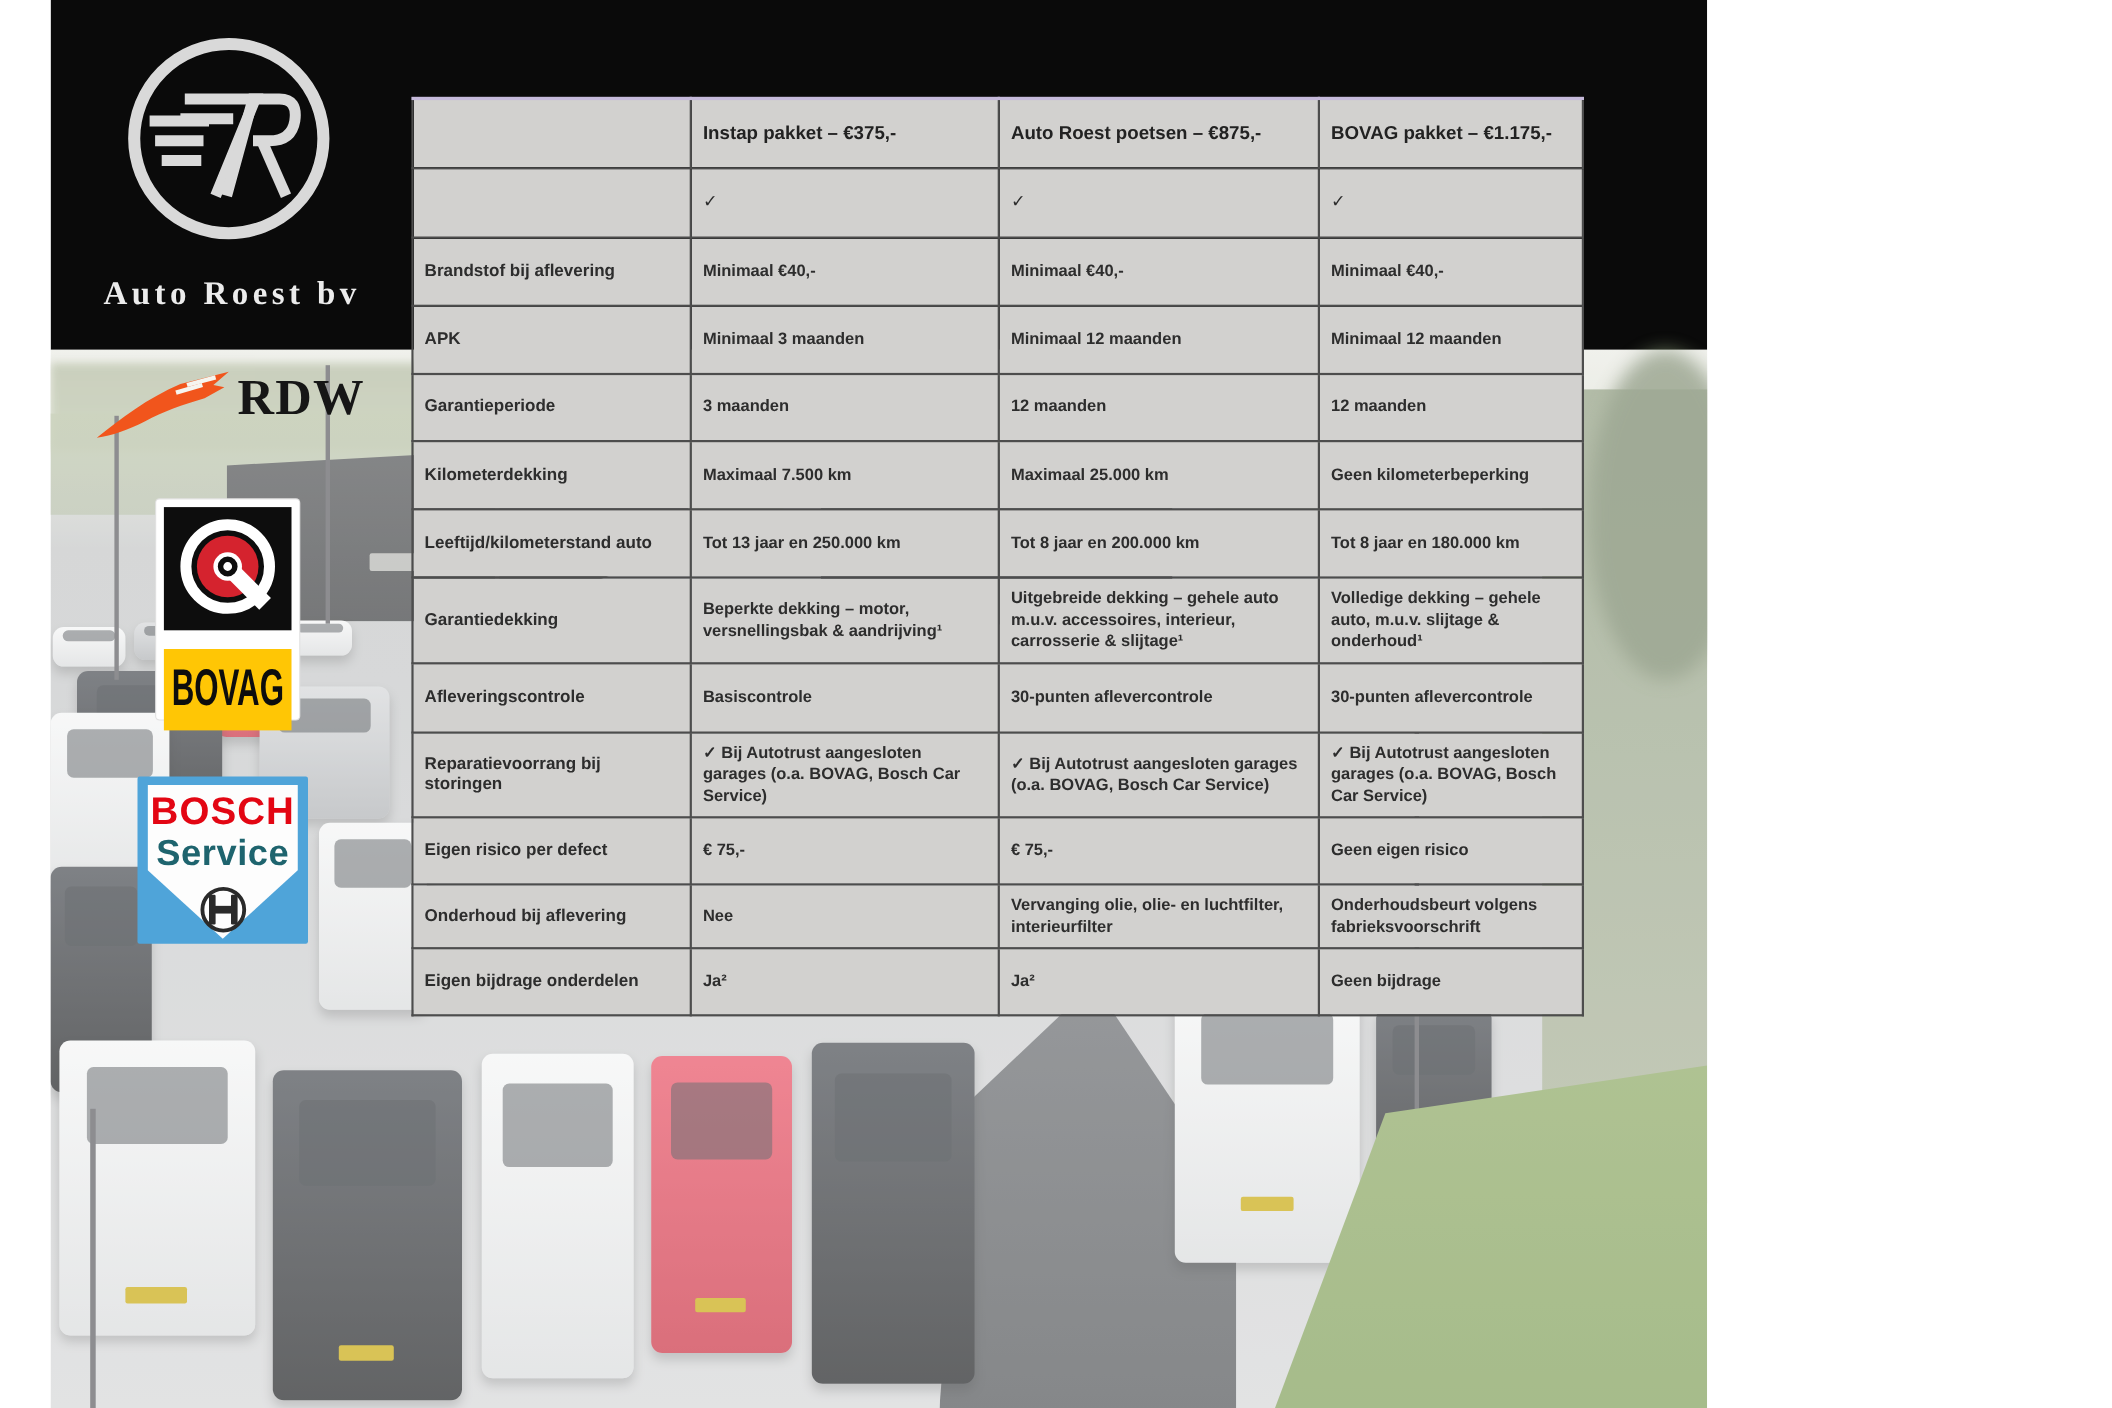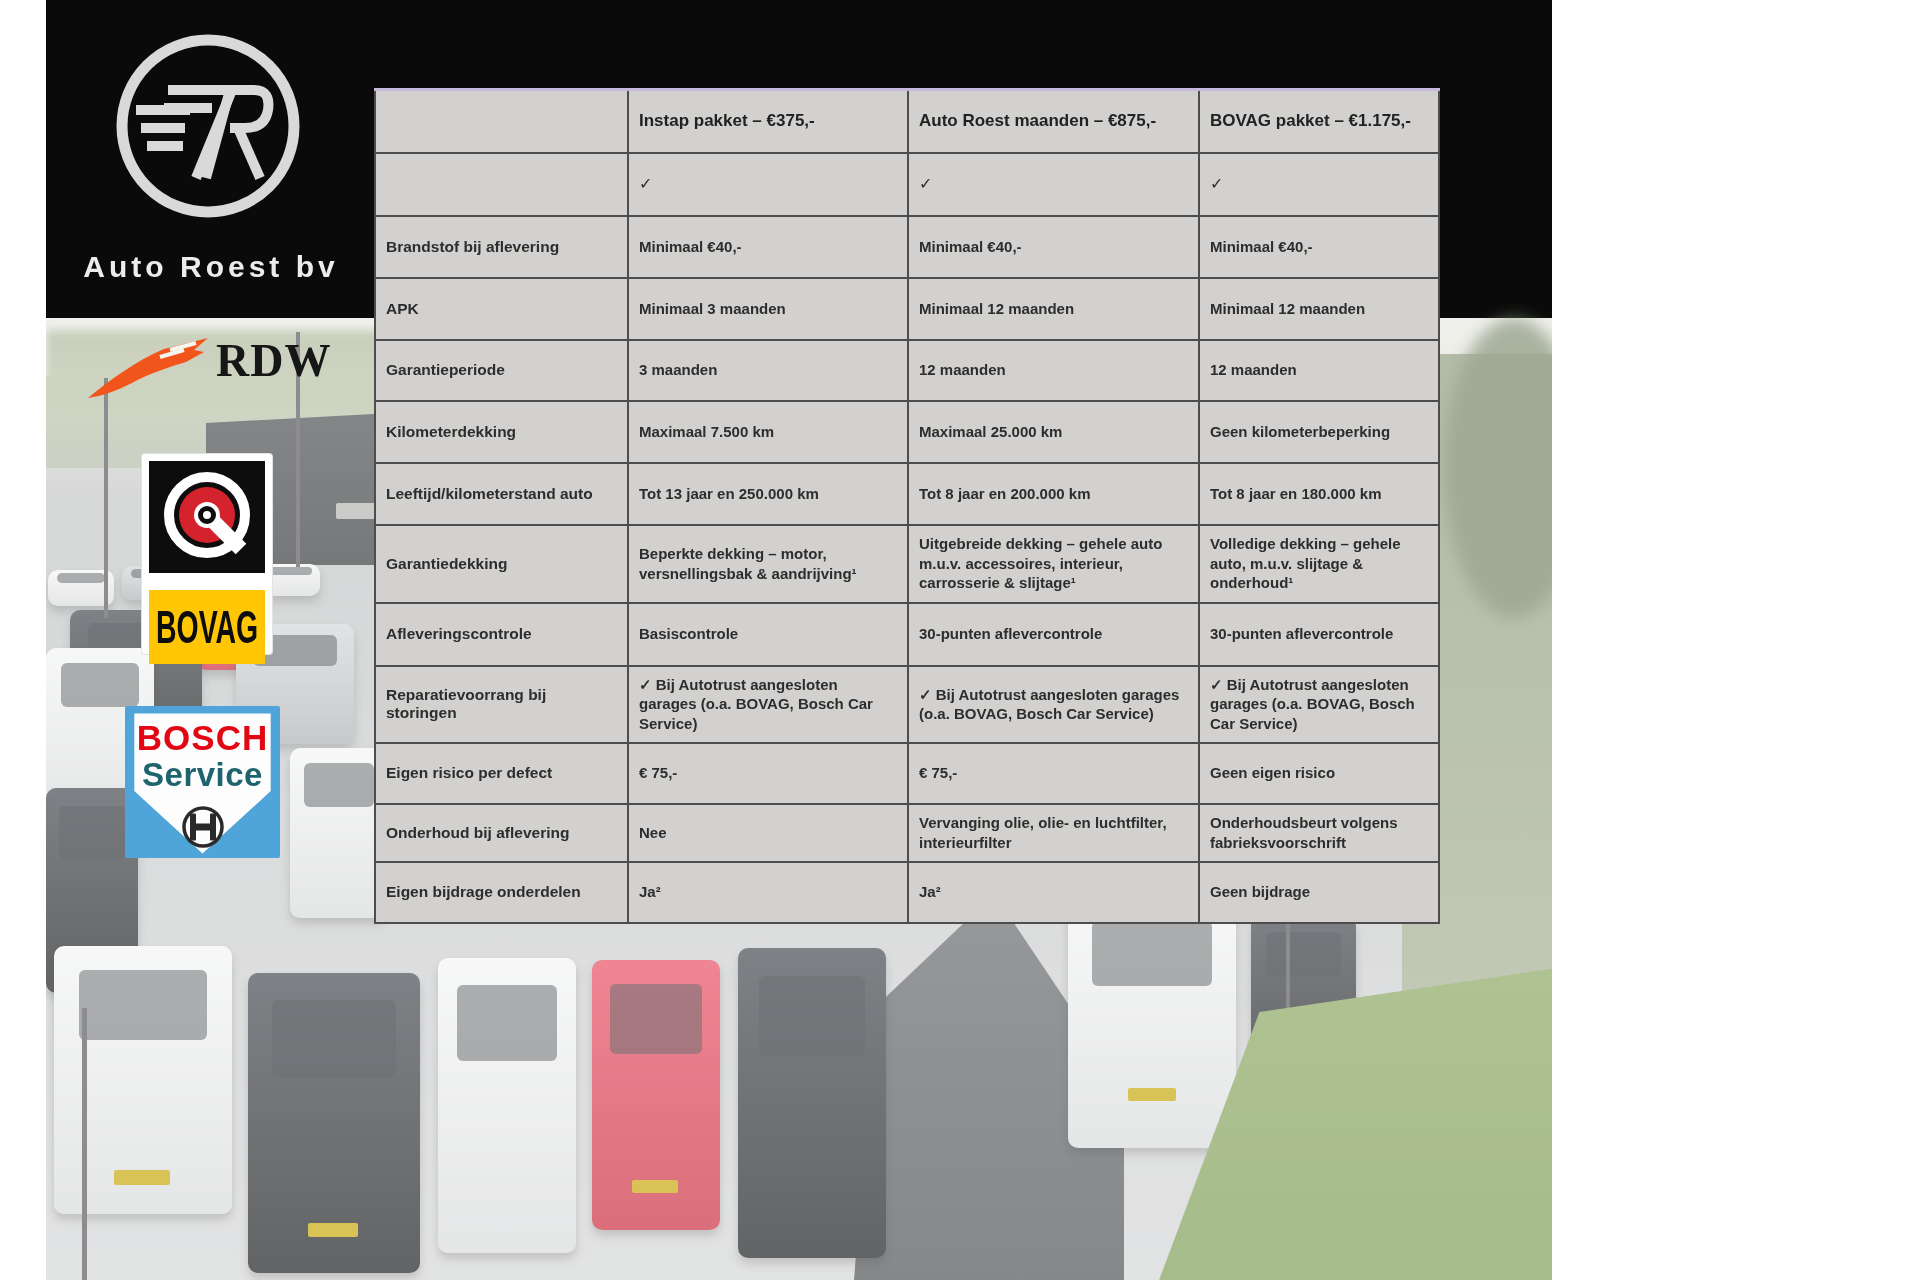--- a/index.html
+++ b/index.html
@@ -38,21 +38,21 @@
   .car::before{content:"";position:absolute;left:14%;right:14%;top:9%;height:26%;
                border-radius:6px;background:rgba(38,44,50,.55);}
   .c-white{background:linear-gradient(#f4f5f5,#d8dadb);}
   .c-black{background:linear-gradient(#40444a,#16181a);}
   .c-red{background:linear-gradient(#e84a5e,#c8293b);}
   .c-silver{background:linear-gradient(#d3d5d7,#acafb2);}
   .plate{position:absolute;background:#d9c356;border-radius:2px;z-index:2;}
   .wash{position:absolute;left:0;top:0;right:0;bottom:0;background:rgba(255,255,255,.33);}
 
   
-  .ar-logo{position:absolute;left:20px;top:0;width:290px;height:318px;z-index:4;}
+  .ar-logo{position:absolute;left:20px;top:0;width:290px;height:318px;z-index:4;font-family:Liberation Serif, serif;}
   .ar-mark{position:absolute;left:42px;top:26px;}
   .ar-text{position:absolute;left:0;top:250px;width:290px;text-align:center;
            color:#ececec;font-size:30px;font-weight:bold;letter-spacing:4px;}
 
   
   .rdw-logo{position:absolute;left:40px;top:332px;width:300px;height:80px;z-index:4;}
   .rdw-wing{position:absolute;left:0;top:4px;}
   .rdw-text{position:absolute;left:130px;top:2px;font-family:"Liberation Serif",serif;
             font-weight:bold;font-size:46px;color:#161616;letter-spacing:1px;}
 
@@ -202,21 +202,21 @@
       <colgroup>
           <col style="width:253px">
           <col style="width:280px">
           <col style="width:291px">
           <col style="width:240px">
         </colgroup>
       <thead>
           <tr style="height: 63px;">
             <th></th>
             <th>Instap pakket – €375,-</th>
-            <th>Auto Roest maanden – €875,-</th>
+            <th>Auto Roest poetsen – €875,-</th>
             <th>BOVAG pakket – €1.175,-</th>
           </tr>
         </thead>
       <tbody>
           <tr style="height: 63px;">
             <td class="lbl"></td>
             <td class="val chk">✓</td>
             <td class="val chk">✓</td>
             <td class="val chk">✓</td>
           </tr>

